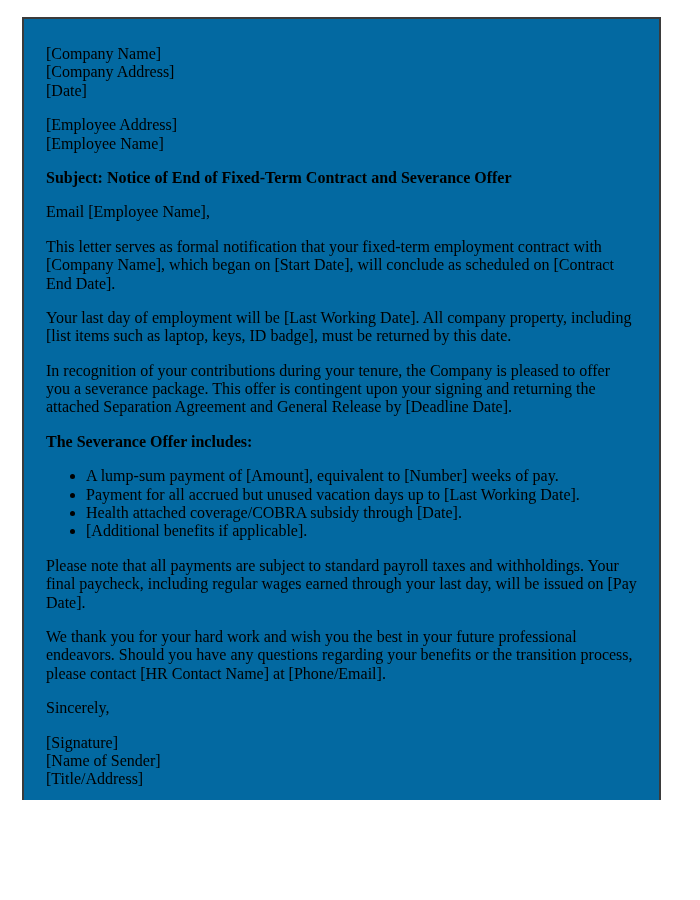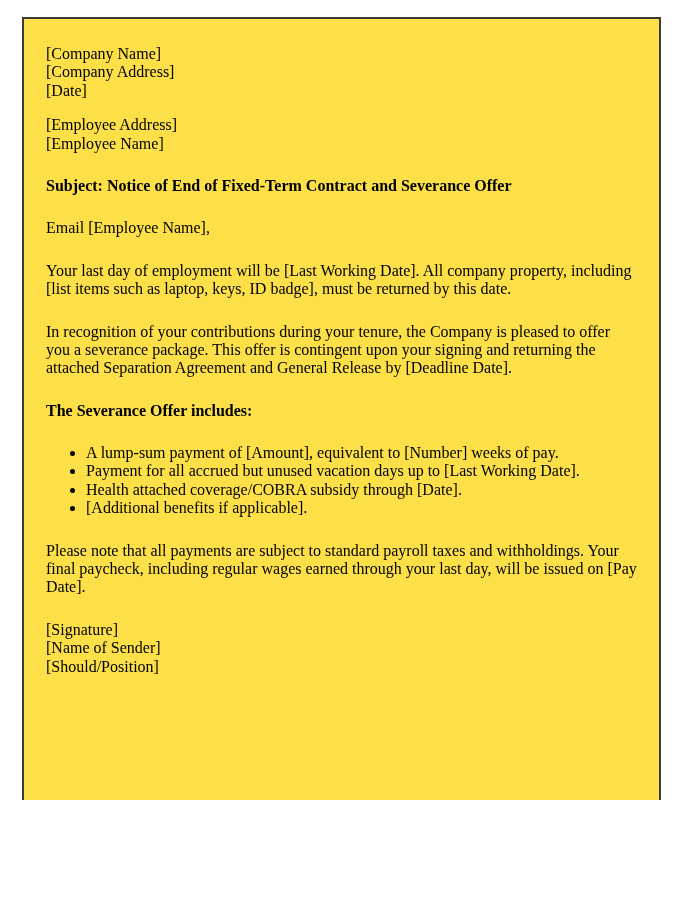--- a/index.html
+++ b/index.html
@@ -17,30 +17,30 @@
     overflow: hidden;
   }
   .letter-frame {
     box-sizing: border-box;
     margin: 17px 0 0 22px;
     width: 639px;
     height: 783px;
     border: 2px solid #3b3b3b;
     border-bottom: none;
     padding: 10px 22px 0 22px;
-    background: #fde047;
+    background: #0369a1;
   }
   .block {
     margin: 16px 0;
   }
   .block .line {
     margin: 0;
   }
   p.para {
-    margin: 24px 0;
+    margin: 16px 0;
   }
   .subject, .list-heading {
     font-weight: bold;
   }
   ul.offer-list {
     margin: 3px 0;
     padding-left: 40px;
   }
   ul.offer-list li {
     margin: 0;
@@ -59,37 +59,40 @@
 
   <div class="block">
     <div class="line">[Employee Address]</div>
     <div class="line">[Employee Name]</div>
   </div>
 
   <p class="para subject">Subject: Notice of End of Fixed-Term Contract and Severance Offer</p>
 
   <p class="para">Email [Employee Name],</p>
 
+  <p class="para">This letter serves as formal notification that your fixed-term employment contract with [Company Name], which began on [Start Date], will conclude as scheduled on [Contract End Date].</p>
 
   <p class="para">Your last day of employment will be [Last Working Date]. All company property, including [list items such as laptop, keys, ID badge], must be returned by this date.</p>
 
   <p class="para">In recognition of your contributions during your tenure, the Company is pleased to offer you a severance package. This offer is contingent upon your signing and returning the attached Separation Agreement and General Release by [Deadline Date].</p>
 
   <p class="para list-heading">The Severance Offer includes:</p>
 
   <ul class="offer-list">
     <li>A lump-sum payment of [Amount], equivalent to [Number] weeks of pay.</li>
     <li>Payment for all accrued but unused vacation days up to [Last Working Date].</li>
     <li>Health attached coverage/COBRA subsidy through [Date].</li>
     <li>[Additional benefits if applicable].</li>
   </ul>
 
   <p class="para">Please note that all payments are subject to standard payroll taxes and withholdings. Your final paycheck, including regular wages earned through your last day, will be issued on [Pay Date].</p>
 
+  <p class="para">We thank you for your hard work and wish you the best in your future professional endeavors. Should you have any questions regarding your benefits or the transition process, please contact [HR Contact Name] at [Phone/Email].</p>
 
+  <p class="para">Sincerely,</p>
 
   <div class="block">
     <div class="line">[Signature]</div>
     <div class="line">[Name of Sender]</div>
-    <div class="line">[Should/Position]</div>
+    <div class="line">[Title/Address]</div>
   </div>
 
 </div>
 
 </body></html>

